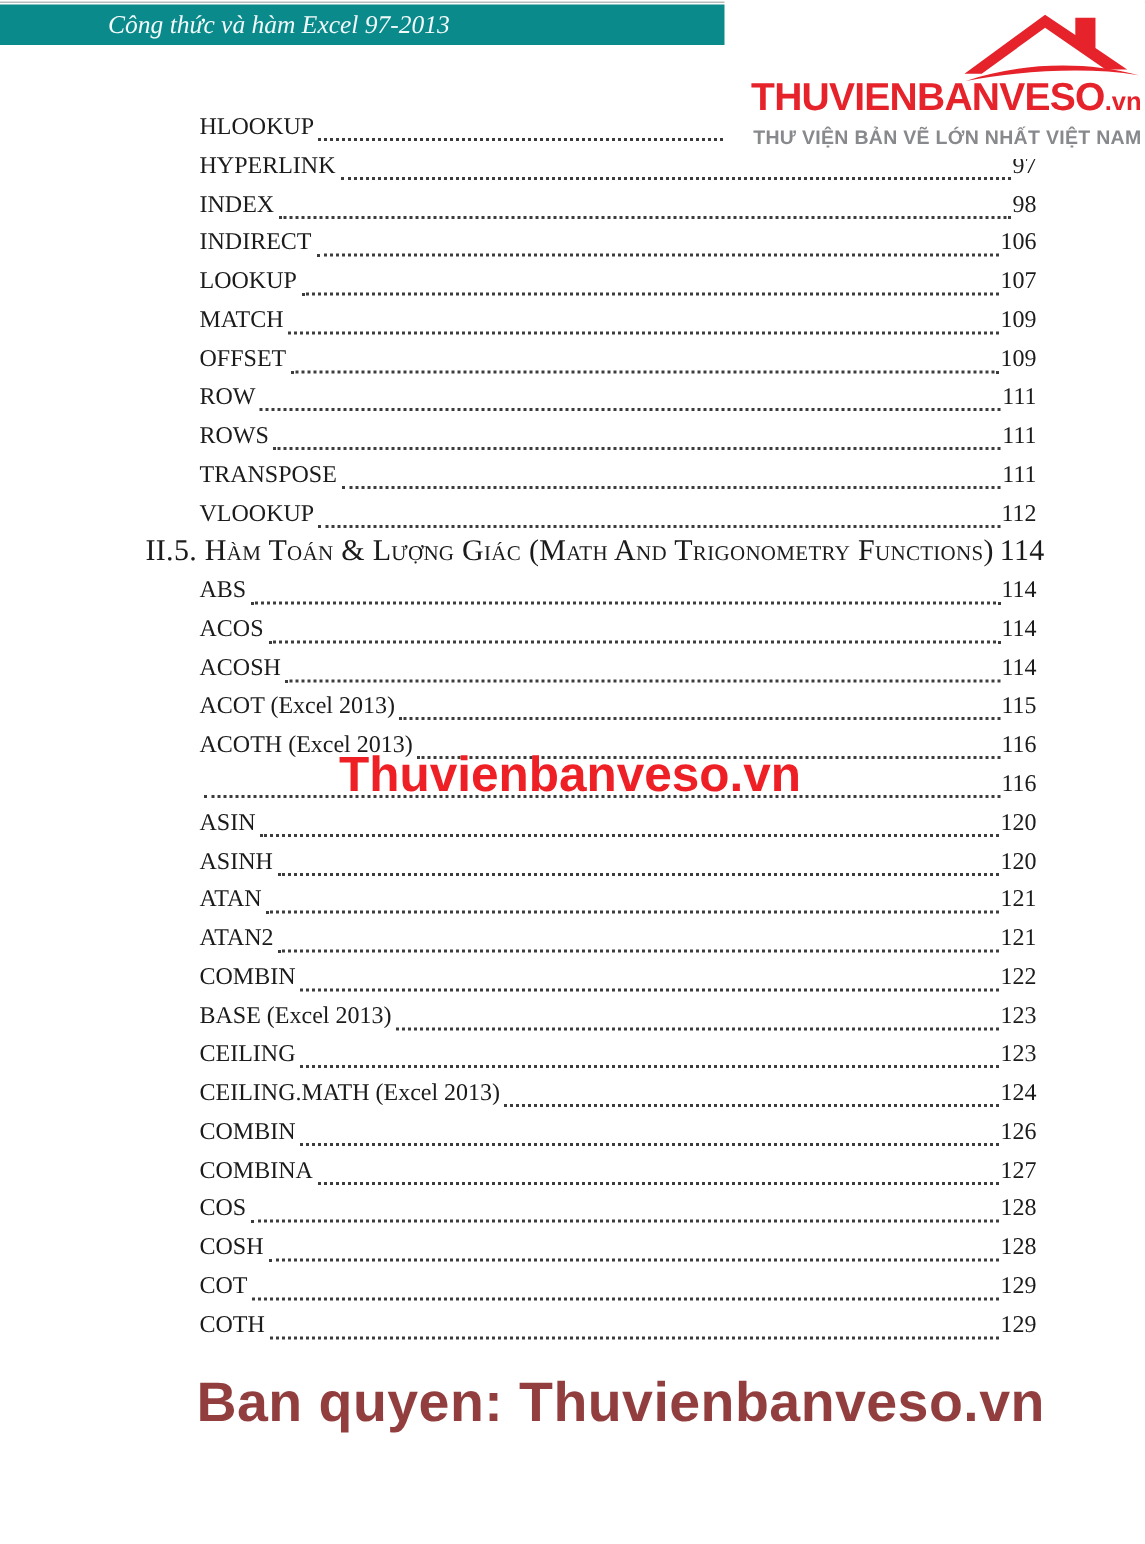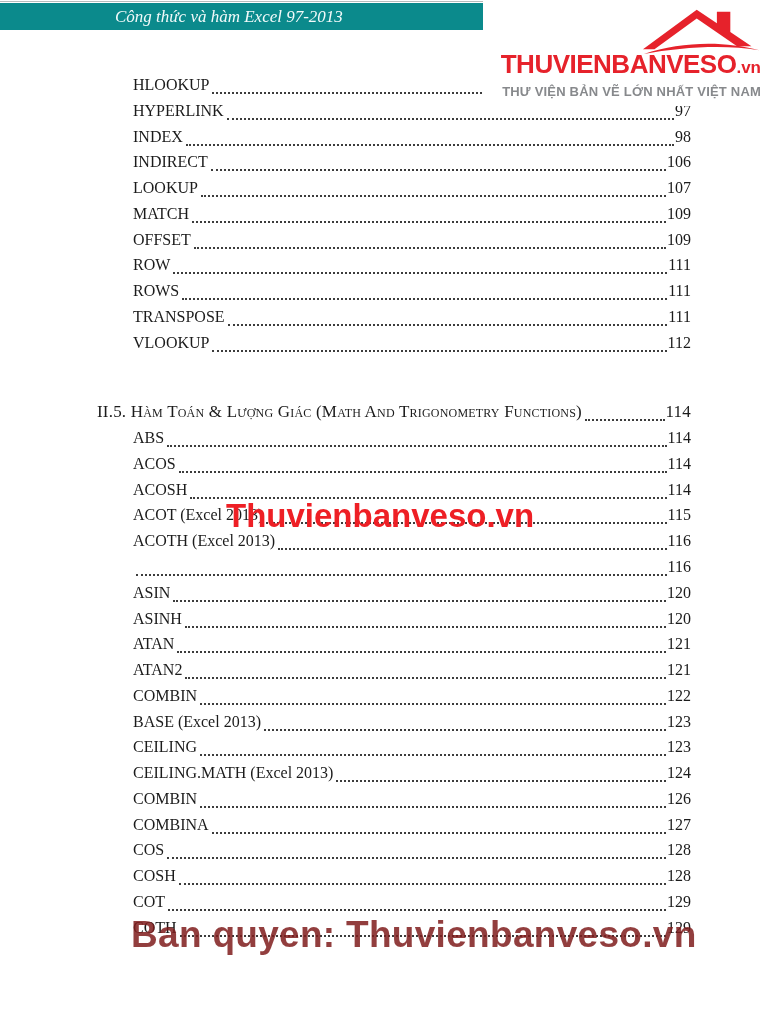--- a/index.html
+++ b/index.html
@@ -6,26 +6,26 @@
   .page {
     position:relative; width:763px; height:1029px; background:#ffffff;
     font-family:"Liberation Serif", serif; overflow:hidden;
   }
   .top-line { position:absolute; top:1px; left:0; width:763px; height:1px; background:#b7bcbc; }
   .header-bar {
     position:absolute; top:3px; left:0; width:484px; height:27px; background:#0b8a8c;
   }
   .header-title {
     display:block; color:#f2fafa; font-style:italic; font-size:17px;
-    line-height:27px; padding-left:115px; white-space:nowrap;
+    line-height:27px; padding-left:72px; white-space:nowrap;
   }
   .toc { position:absolute; left:97px; top:72px; width:594px; }
   .toc-row { display:flex; height:25.77px; line-height:25.77px; font-size:16px; color:#1b1b1b; }
   .toc-row.entry { margin-left:36px; }
-  .toc-row.section { font-variant:small-caps; font-size:17px; letter-spacing:0.2px;margin-top:44px; }
+  .toc-row.section { font-variant:small-caps; font-size:20px; letter-spacing:0.2px; }
   .toc-label { white-space:pre; }
   .dots { flex:1; align-self:flex-start; height:20px; border-bottom:2px dotted #3c3c3c; margin-left:3px; margin-right:1px; }
   .toc-page { white-space:pre;text-align:right; }
 
   .logo-box { position:absolute; left:483px; top:0; width:280px; height:106px; background:#ffffff; z-index:5; }
   .house-svg { position:absolute; top:5px; right:1px; width:120px; height:50px; }
   .brand-row {
     position:absolute; top:49px; right:2px; white-space:nowrap;
     font-family:"Liberation Sans", sans-serif; font-weight:bold; color:#e6222b;
   }

